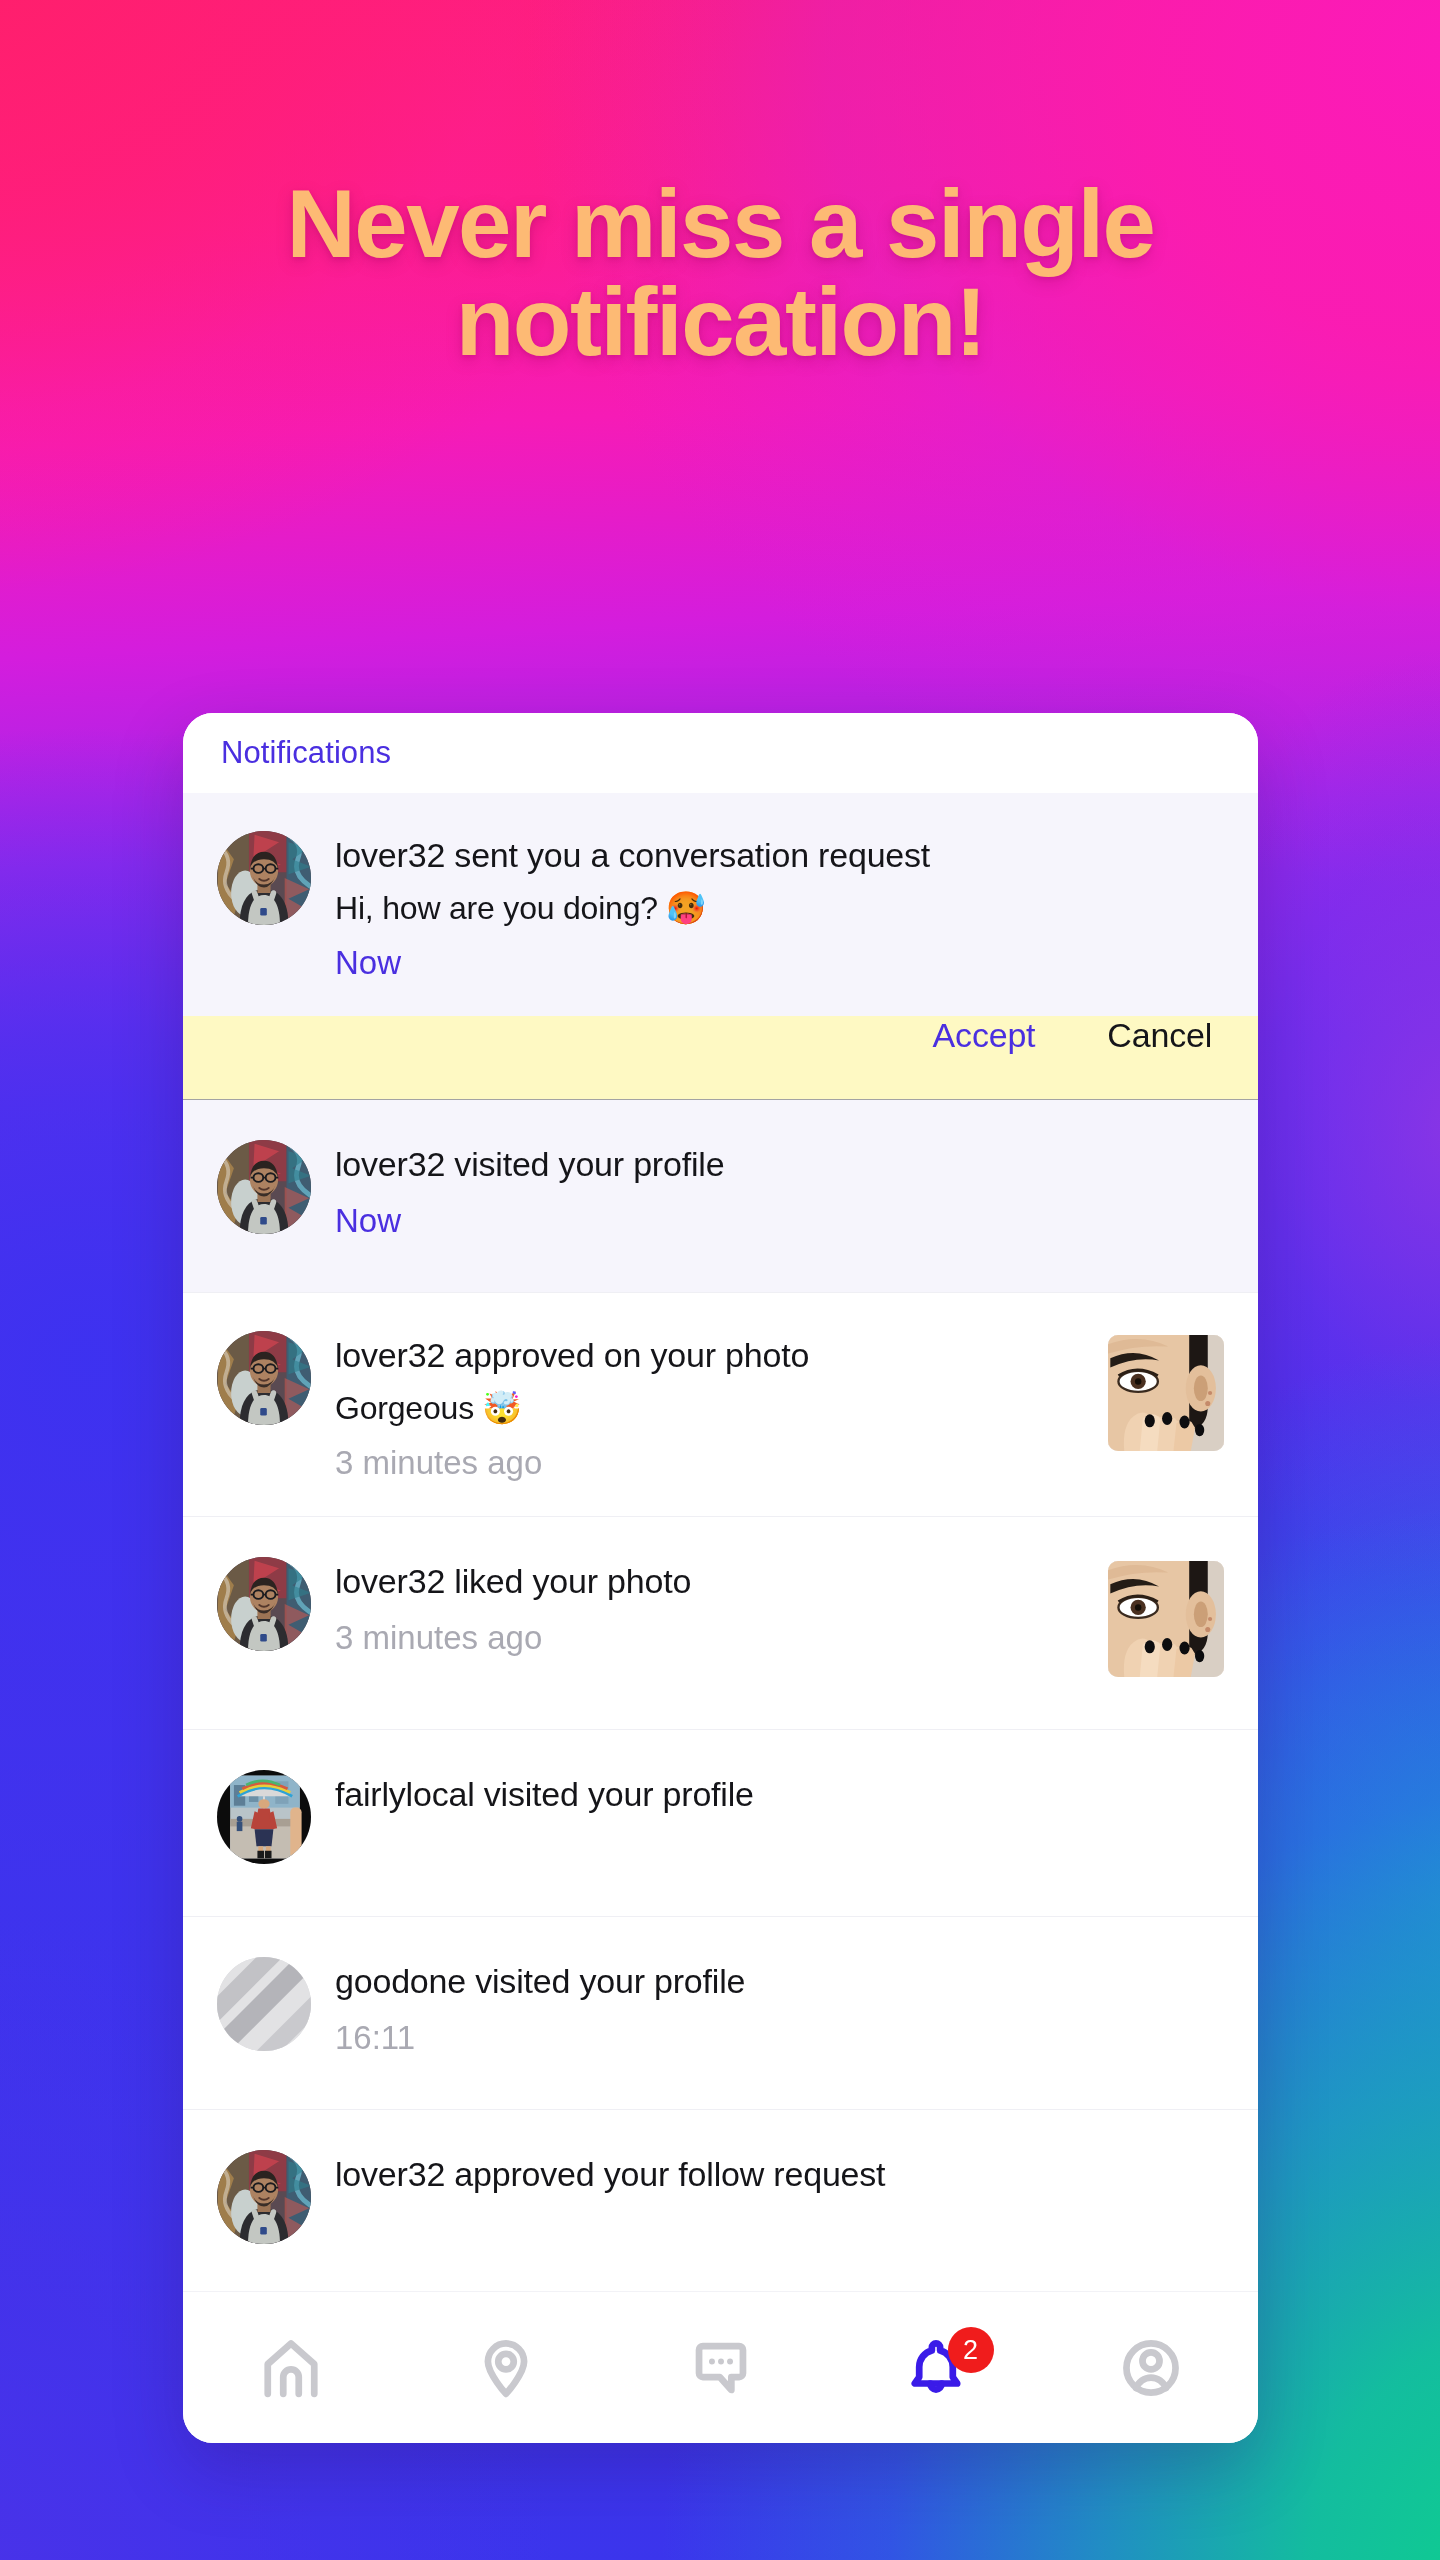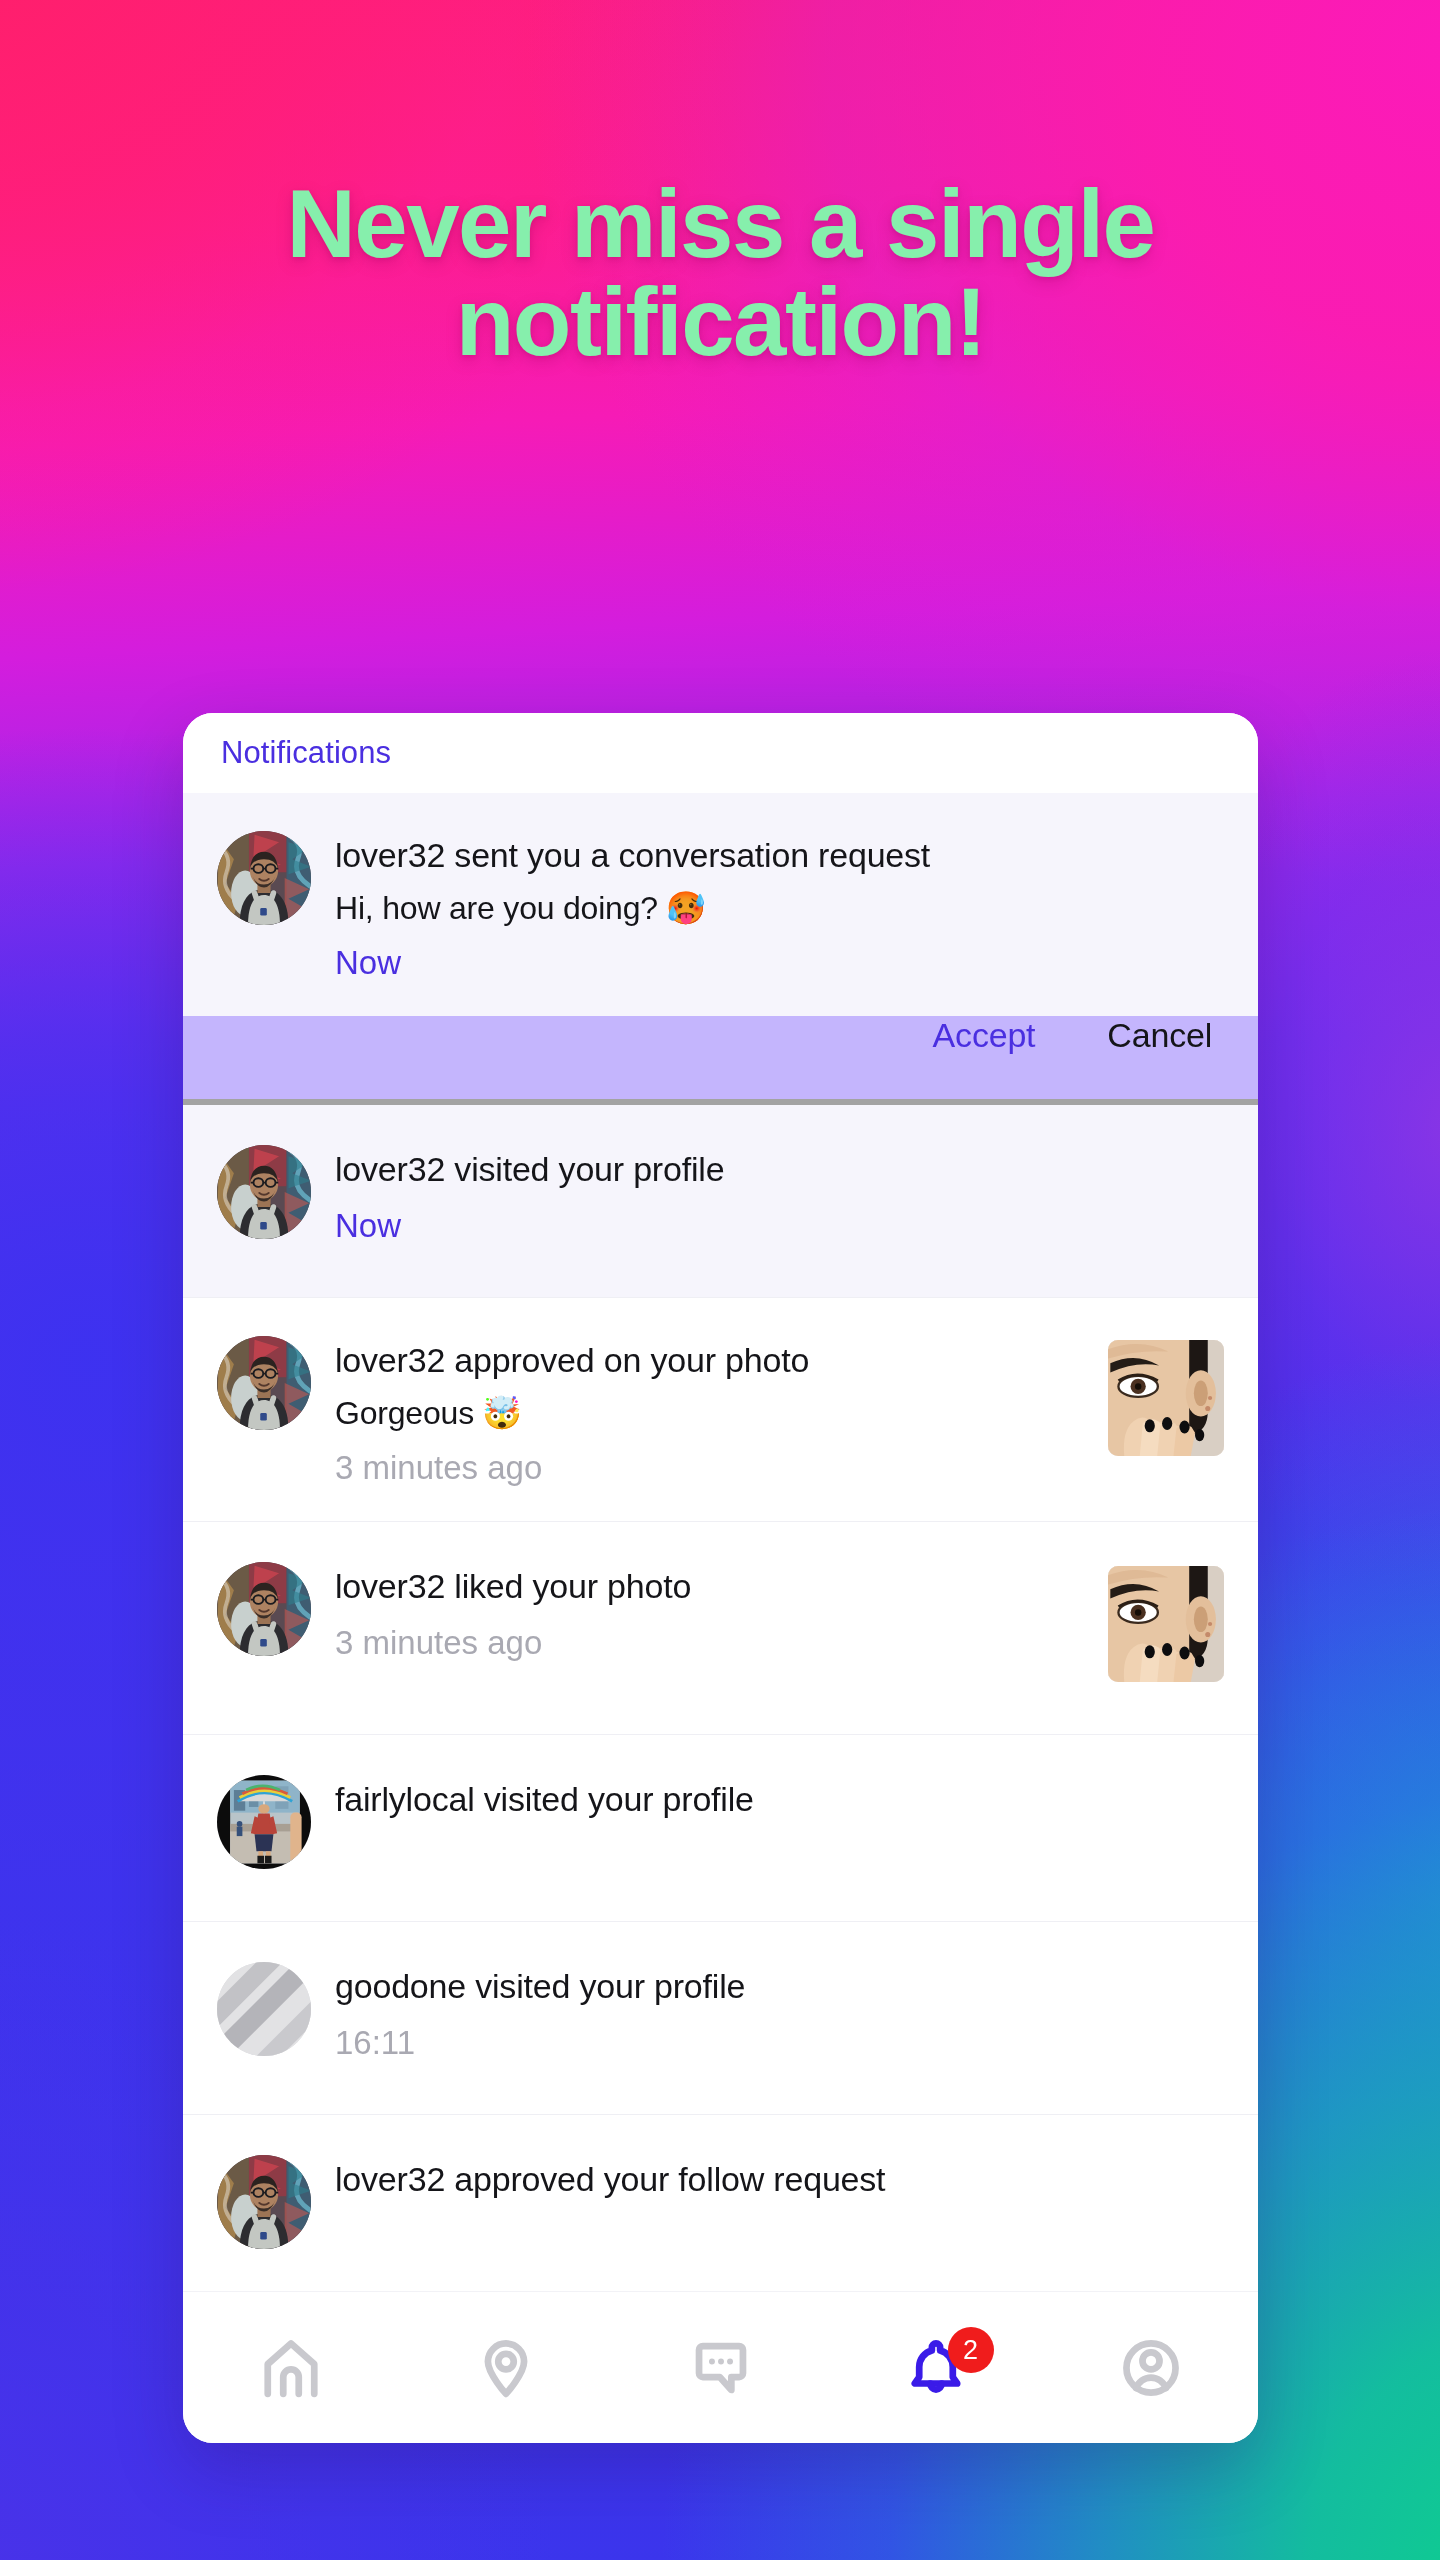--- a/index.html
+++ b/index.html
@@ -57,21 +57,21 @@
   }
   .bg-purple-edge {
     background:radial-gradient(ellipse 26% 22% at 101% 44%,
       rgba(150,56,226,.72) 0%, rgba(120,52,232,.3) 50%,
       rgba(90,50,236,0) 85%);
   }
 
   
   .headline {
     position:absolute; left:1px; right:0; top:175px;
-    text-align:center; color:#86efac;
+    text-align:center; color:#fdba74;
     font-size:96px; font-weight:700; line-height:1.02;
     letter-spacing:-1.5px;
     padding:0 70px;
     text-shadow:0 5px 16px rgba(150,8,90,.30), 0 2px 4px rgba(150,8,90,.20);
     font-stretch:condensed;
   }
 
   
   .card {
     position:absolute; left:183px; top:713px;
@@ -145,21 +145,21 @@
     margin-top:-6px;
   }
   .action-btn {
     font-size:34px; background:none; border:none;
     font-family:inherit; cursor:pointer; letter-spacing:-.2px;
     padding:6px 2px;
   }
   .action-accept { color:#4A2FE0; }
   .action-cancel { color:#151519; }
 
-  .request-block { background:#c4b5fd; border-bottom:6px solid #a3a3a3; }
+  .request-block { background:#fef9c3; border-bottom:1px solid #a3a3a3; }
   .request-block .row { border-bottom:none; }
 
   
   .nav {
     flex:0 0 auto; height:152px;
     background:#fff;
     display:flex; align-items:center;
     border-top:1px solid #F2F2F6;
     position:relative; z-index:3;
   }

